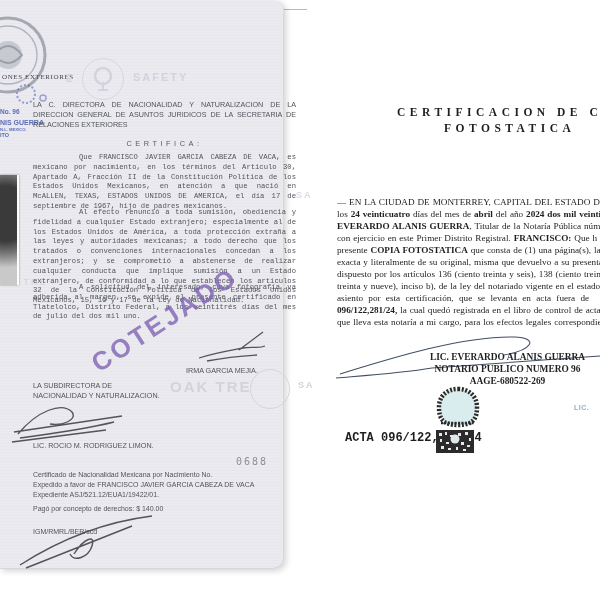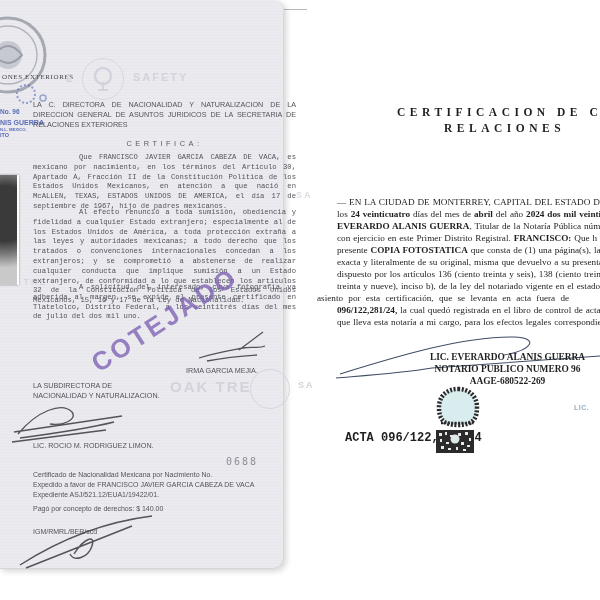--- a/index.html
+++ b/index.html
@@ -102,47 +102,47 @@
   </svg>
   <div class="abs t" style="left:186px; top:366px;">IRMA GARCIA MEJIA.</div>
 
   <div class="abs t" style="left:33px; top:381px; width:132px;">LA SUBDIRECTORA DE NACIONALIDAD Y NATURALIZACION.</div>
 
   <svg class="abs" style="left:10px; top:396px;" width="122" height="48">
     <path d="M8,38 C28,14 52,6 62,16 C68,24 52,30 40,28 M4,36 L112,20 M10,42 C40,38 80,32 104,26 M2,46 L96,34" fill="none" stroke="#3a3a3e" stroke-width="1.3" opacity=".85"></path>
   </svg>
   <div class="abs t" style="left:33px; top:441px;">LIC. ROCIO M. RODRIGUEZ LIMON.</div>
 
-  <div id="folio" class="abs" style="left:226px; top:456px;">0688</div>
+  <div id="folio" class="abs" style="left:236px; top:456px;">0688</div>
 
   <div class="abs small7" style="left:33px; top:470px;">Certificado de Nacionalidad Mexicana por Nacimiento No.</div>
   <div class="abs small7" style="left:33px; top:480px;">Expedido a favor de FRANCISCO JAVIER GARCIA CABEZA DE VACA</div>
   <div class="abs small7" style="left:33px; top:490px;">Expediente ASJ/521.12/EUA1/19422/01.</div>
 
   <div class="abs small7" style="left:33px; top:504px;">Pagó por concepto de derechos: $ 140.00</div>
 
   <div class="abs small7" style="left:33px; top:527px;">IGM/RMRL/BER/scd</div>
 
   <svg class="abs" style="left:14px; top:510px;" width="145" height="60">
     <path d="M6,55 C45,30 90,12 138,6 M12,58 L118,16 M60,44 C70,28 82,24 78,36 C74,48 60,52 56,44" fill="none" stroke="#3a3a3e" stroke-width="1.4" opacity=".85"></path>
   </svg>
 </div>
 
 <div class="abs rp-title" style="left:397px; top:106px;">CERTIFICACION DE COPIA</div>
-<div class="abs rp-title" style="left:444px; top:122px;">RELACIONES</div>
+<div class="abs rp-title" style="left:444px; top:122px;">FOTOSTATICA</div>
 
 <div class="abs rp-line" style="left:337px; top:197px;"><span>— EN LA CIUDAD DE MONTERREY, CAPITAL DEL ESTADO D</span></div>
 <div class="abs rp-line" style="left:337px; top:209px;"><span>los </span><b>24 veinticuatro</b><span> días del mes de </span><b>abril</b><span> del año </span><b>2024 dos mil veinticua</b></div>
 <div class="abs rp-line" style="left:337px; top:221px;"><b>EVERARDO ALANIS GUERRA</b><span>, Titular de la Notaría Pública núme</span></div>
 <div class="abs rp-line" style="left:337px; top:233px;"><span>con ejercicio en este Primer Distrito Registral. </span><b>FRANCISCO:</b><span> Que h</span></div>
 <div class="abs rp-line" style="left:337px; top:245px;"><span>presente </span><b>COPIA FOTOSTATICA</b><span> que consta de (1) una página(s), las</span></div>
 <div class="abs rp-line" style="left:337px; top:257px;"><span>exacta y literalmente de su original, misma que devuelvo a su presentant</span></div>
 <div class="abs rp-line" style="left:337px; top:269px;"><span>dispuesto por los artículos 136 (ciento treinta y seis), 138 (ciento treinta y</span></div>
 <div class="abs rp-line" style="left:337px; top:281px;"><span>treinta y nueve), inciso b), de la ley del notariado vigente en el estado d</span></div>
-<div class="abs rp-line" style="left:317px; top:293px; word-spacing:3px;"><span>asiento por esta certificación, que se levanta en acta fuera de</span></div>
+<div class="abs rp-line" style="left:337px; top:293px; word-spacing:3px;"><span>asiento por esta certificación, que se levanta en acta fuera de</span></div>
 <div class="abs rp-line" style="left:337px; top:305px;"><b>096/122,281/24,</b><span> la cual quedó registrada en el libro de control de acta</span></div>
 <div class="abs rp-line" style="left:337px; top:317px;"><span>que lleva esta notaría a mi cargo, para los efectos legales correspondien</span></div>
 
 <svg class="abs" style="left:332px; top:330px;" width="268" height="52">
   <path d="M8,44 C60,28 130,6 182,7 C208,8 200,20 172,25 M4,48 C40,45 70,43 100,38 L268,26" fill="none" stroke="#2b3a55" stroke-width="1.1" opacity=".9"></path>
 </svg>
 
 <div class="abs rp-center" style="left:400px; top:352px;">LIC. EVERARDO ALANIS GUERRA</div>
 <div class="abs rp-center" style="left:400px; top:364px;">NOTARIO PUBLICO NUMERO 96</div>
 <div class="abs rp-center" style="left:400px; top:376px;">AAGE-680522-269</div>

